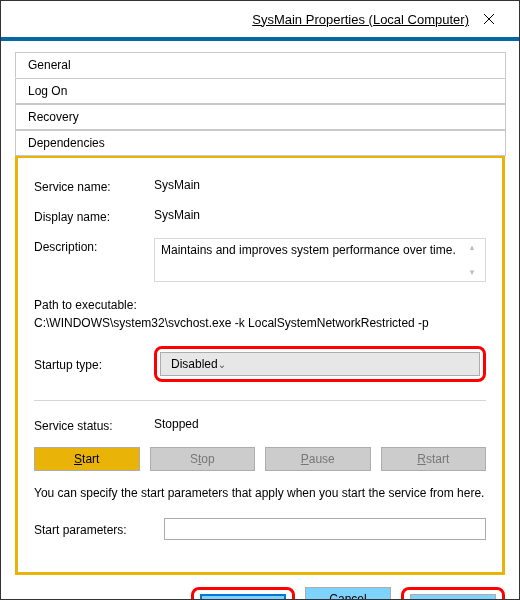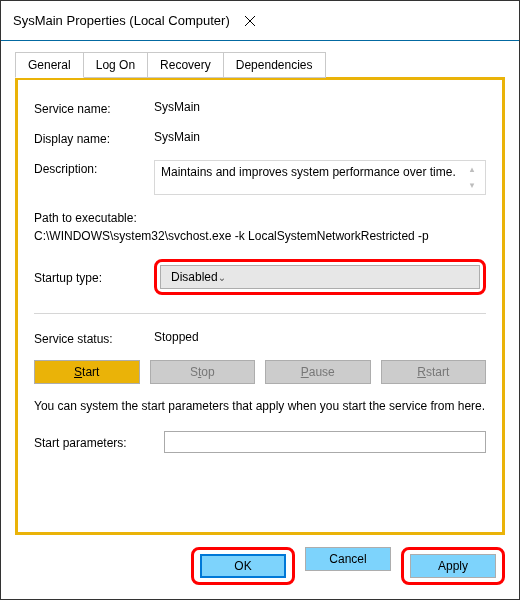--- a/index.html
+++ b/index.html
@@ -8,24 +8,25 @@
       font-size: 12px;
       background: #fff;
       width: 520px;
       height: 600px;
       overflow: hidden;
       border: 1px solid #333;
     }
     .titlebar {
       display: flex;
       align-items: center;
-      justify-content: flex-start;
+      justify-content: flex-end;
       padding: 8px 10px 8px 12px;
-      border-bottom: 1px solid #0369a1;
+      border-bottom: 4px solid #0369a1;
       height: 40px;
+      text-decoration: underline;
     }
     .titlebar-title { font-size: 13px; color: #000; }
     .close-x {
       width: 40px;
       height: 28px;
       display: flex;
       align-items: center;
       justify-content: center;
       cursor: pointer;
     }
@@ -33,20 +34,21 @@
     .client {
       padding: 10px 14px 0 14px;
       height: calc(100% - 40px);
       display: flex;
       flex-direction: column;
     }
     .tabstrip {
       display: flex;
       position: relative;
       z-index: 2;
+      flex-direction: column;
     }
     .tab {
       padding: 5px 12px;
       font-size: 12px;
       border: 1px solid #c9c9c9;
       background: #fff;
       cursor: pointer;
       margin-right: -1px;
       position: relative;
       top: 1px;
@@ -69,21 +71,21 @@
     }
     .formrow .label {
       width: 120px;
       padding-top: 2px;
     }
     .formrow .value { flex: 1; }
     .desc-box {
       flex: 1;
       border: 1px solid #d8d8d8;
       padding: 4px 6px;
-      height: 35px;
+      height: 44px;
       display: flex;
       justify-content: space-between;
       color: #000;
       font-size: 12px;
     }
     .desc-text { flex: 1; }
     .desc-scroll {
       width: 14px;
       display: flex;
       flex-direction: column;
@@ -241,21 +243,21 @@
       <div class="value">Stopped</div>
     </div>
 
     <div class="action-row">
       <button class="svc-btn"><span class="ul">S</span><span>tart</span></button>
       <button class="svc-btn disabled"><span>S</span><span class="ul">t</span><span>op</span></button>
       <button class="svc-btn disabled"><span class="ul">P</span><span>ause</span></button>
       <button class="svc-btn disabled"><span class="ul">R</span><span>start</span></button>
     </div>
 
-    <div class="note">You can system the start parameters that apply when you start the service from here.</div>
+    <div class="note">You can specify the start parameters that apply when you start the service from here.</div>
 
     <div class="formrow" style="align-items:center;">
       <div class="label" style="width:130px;">Start parameters:</div>
       <input type="text" class="params-input" value="" style="">
     </div>
 
   </div>
 
   <div class="footer">
     <div class="red-wrap">

